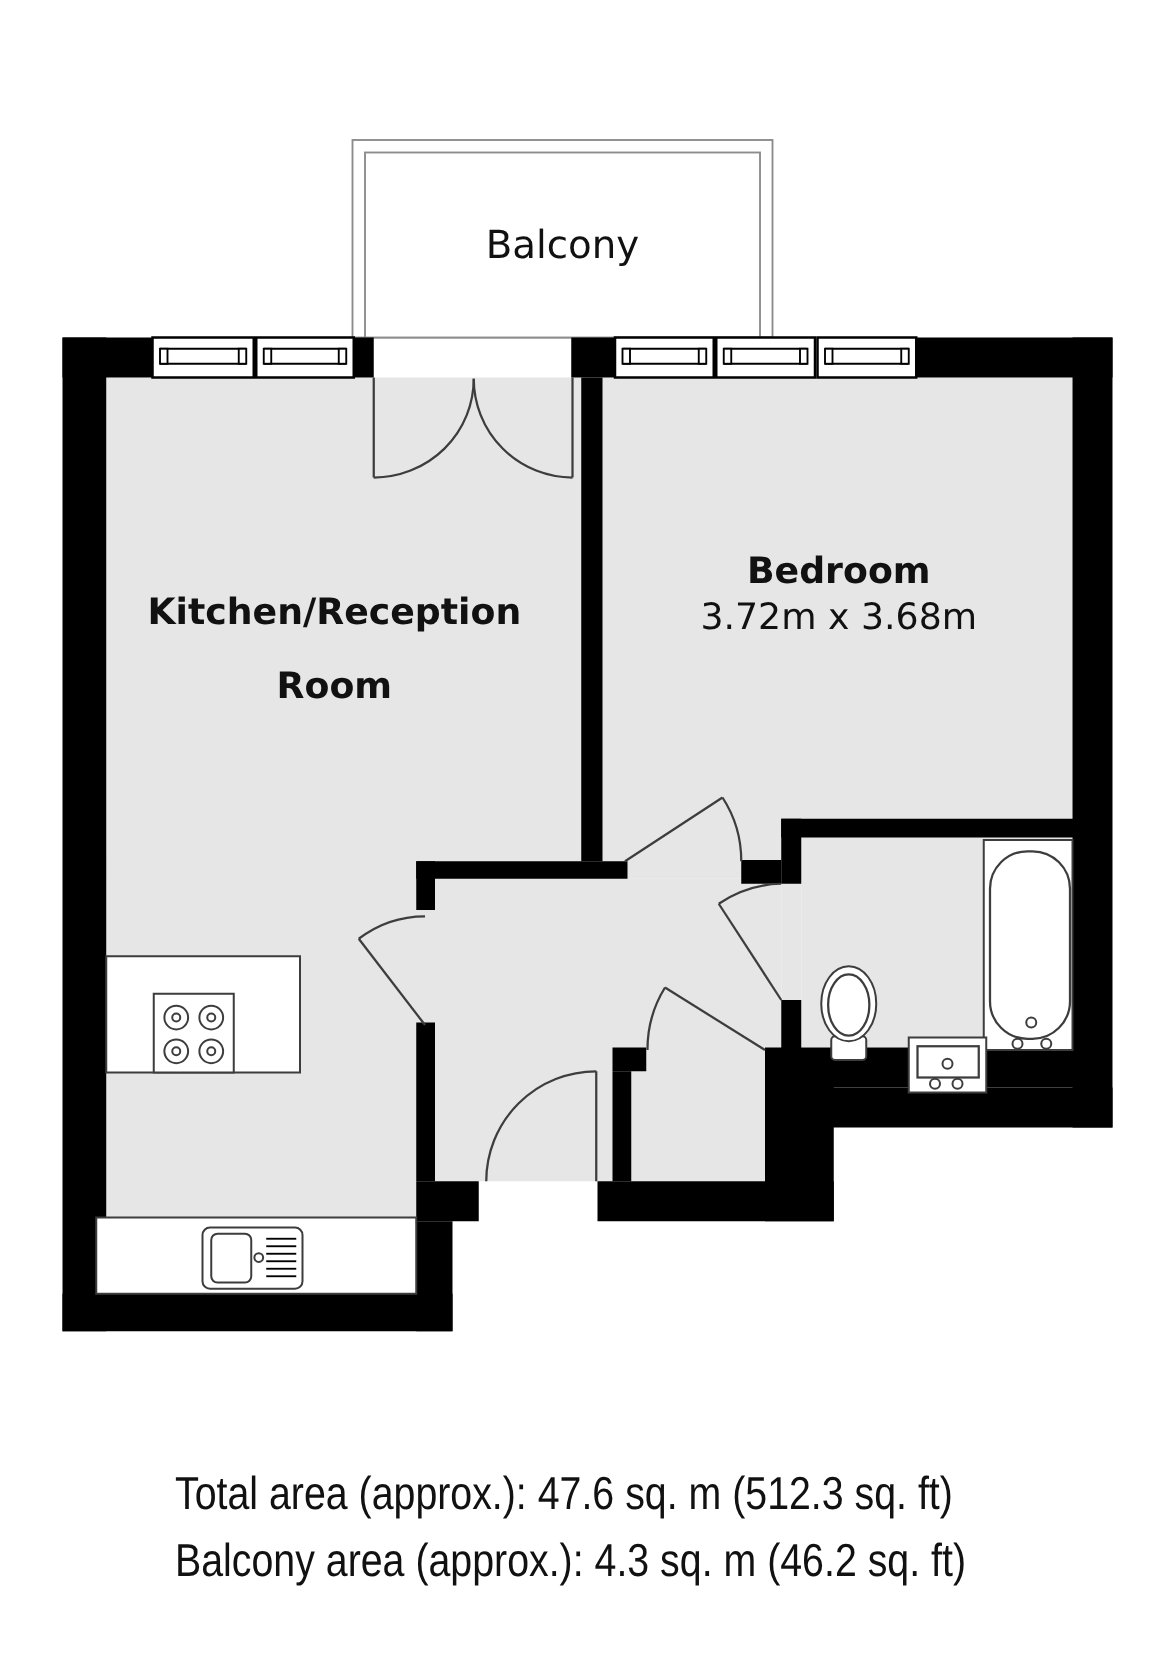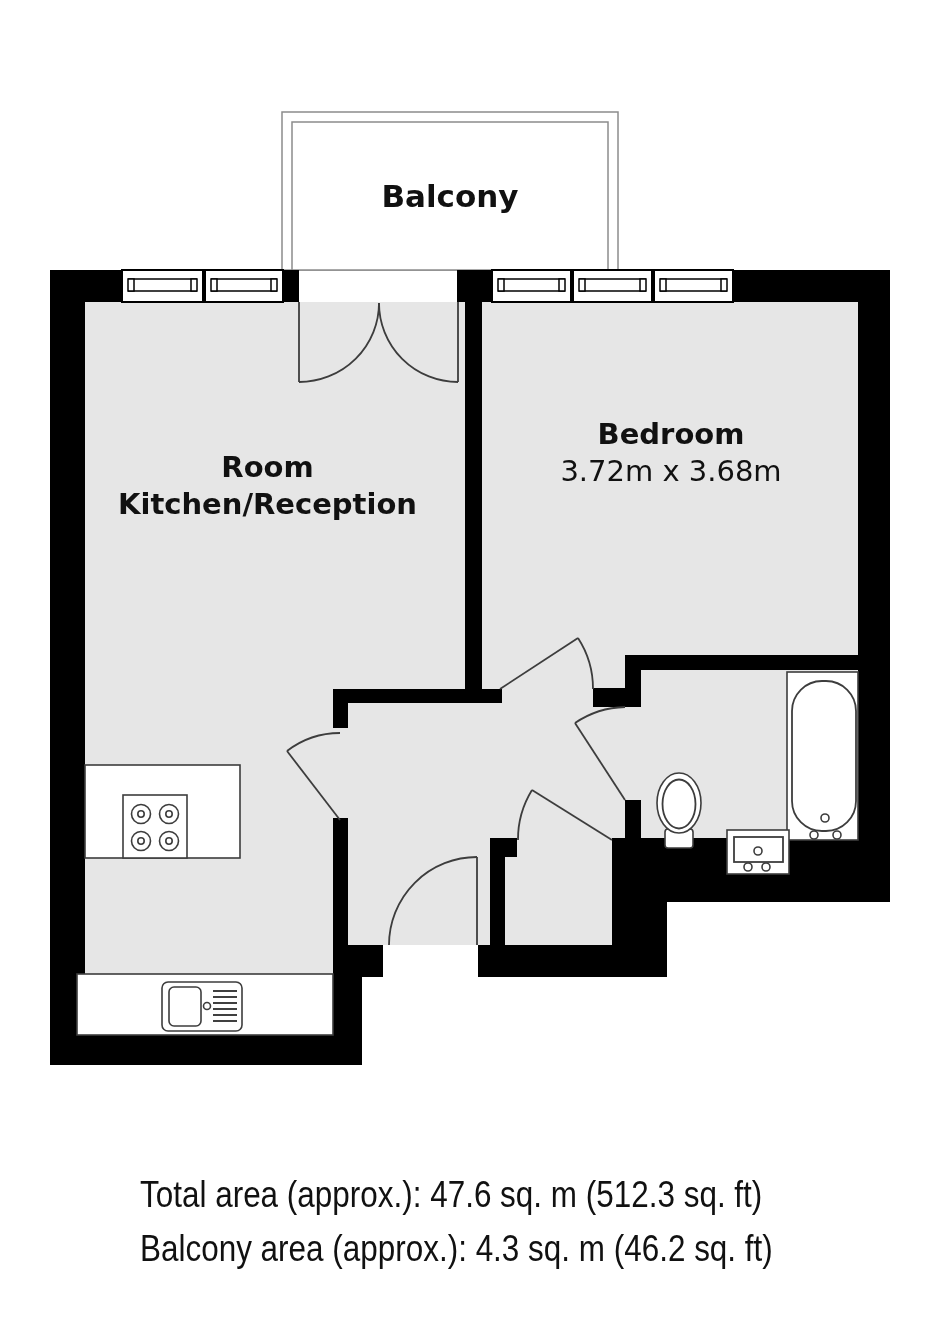--- a/index.html
+++ b/index.html
@@ -17,25 +17,25 @@
   .bal{fill:#ffffff;stroke:var(--balcony-line,#8c8c8c);stroke-width:1.5;}
   .fix{fill:#ffffff;stroke:var(--line,#3d3d3d);stroke-width:1.6;}
   .thin{fill:none;stroke:var(--line,#3d3d3d);stroke-width:1.8;}
   .dot{fill:#ffffff;stroke:var(--line,#3d3d3d);stroke-width:1.6;}
   .win{fill:#ffffff;stroke:#000;stroke-width:2;}
   .winl{fill:none;stroke:#000;stroke-width:1.5;}
   .wint{fill:#ffffff;stroke:#000;stroke-width:1.5;}
   .label{position:absolute;text-align:center;line-height:37px;}
   .balcony-label{
     left:282px;top:178px;width:336px;
-    font-size:31px;font-weight:bold;
+    font-size:31px;font-weight:normal;
   }
   .kitchen-label{left:85px;top:449px;width:365px;font-size:29px;}
   .bedroom-label{left:482px;top:416px;width:378px;font-size:29px;}
-  .room-name{font-weight:bold;}
+  .room-name{font-weight:bold;margin-top:22px;}
   .room-dims{font-weight:normal;}
   .footer{
     position:absolute;left:140px;top:1168px;
     font-family:"Liberation Sans", sans-serif;
     font-size:37px;line-height:54px;
     transform:scaleX(0.85);transform-origin:left top;
     white-space:nowrap;
   }
 </style>
 </head>
@@ -188,22 +188,22 @@
       <rect class="thin" x="734" y="837" width="49" height="25"></rect>
       <circle class="dot" cx="758" cy="851" r="4"></circle>
       <circle class="dot" cx="748" cy="867" r="4"></circle>
       <circle class="dot" cx="766" cy="867" r="4"></circle>
     </g>
   </svg>
 
   <div class="label balcony-label">Balcony</div>
 
   <div class="label kitchen-label">
+    <div class="room-name">Kitchen/Reception</div>
     <div class="room-name">Room</div>
-    <div class="room-name">Kitchen/Reception</div>
   </div>
 
   <div class="label bedroom-label">
     <div class="room-name">Bedroom</div>
     <div class="room-dims">3.72m x 3.68m</div>
   </div>
 
   <div class="footer">
     <div>Total area (approx.): 47.6 sq. m (512.3 sq. ft)</div>
     <div>Balcony area (approx.): 4.3 sq. m (46.2 sq. ft)</div>

